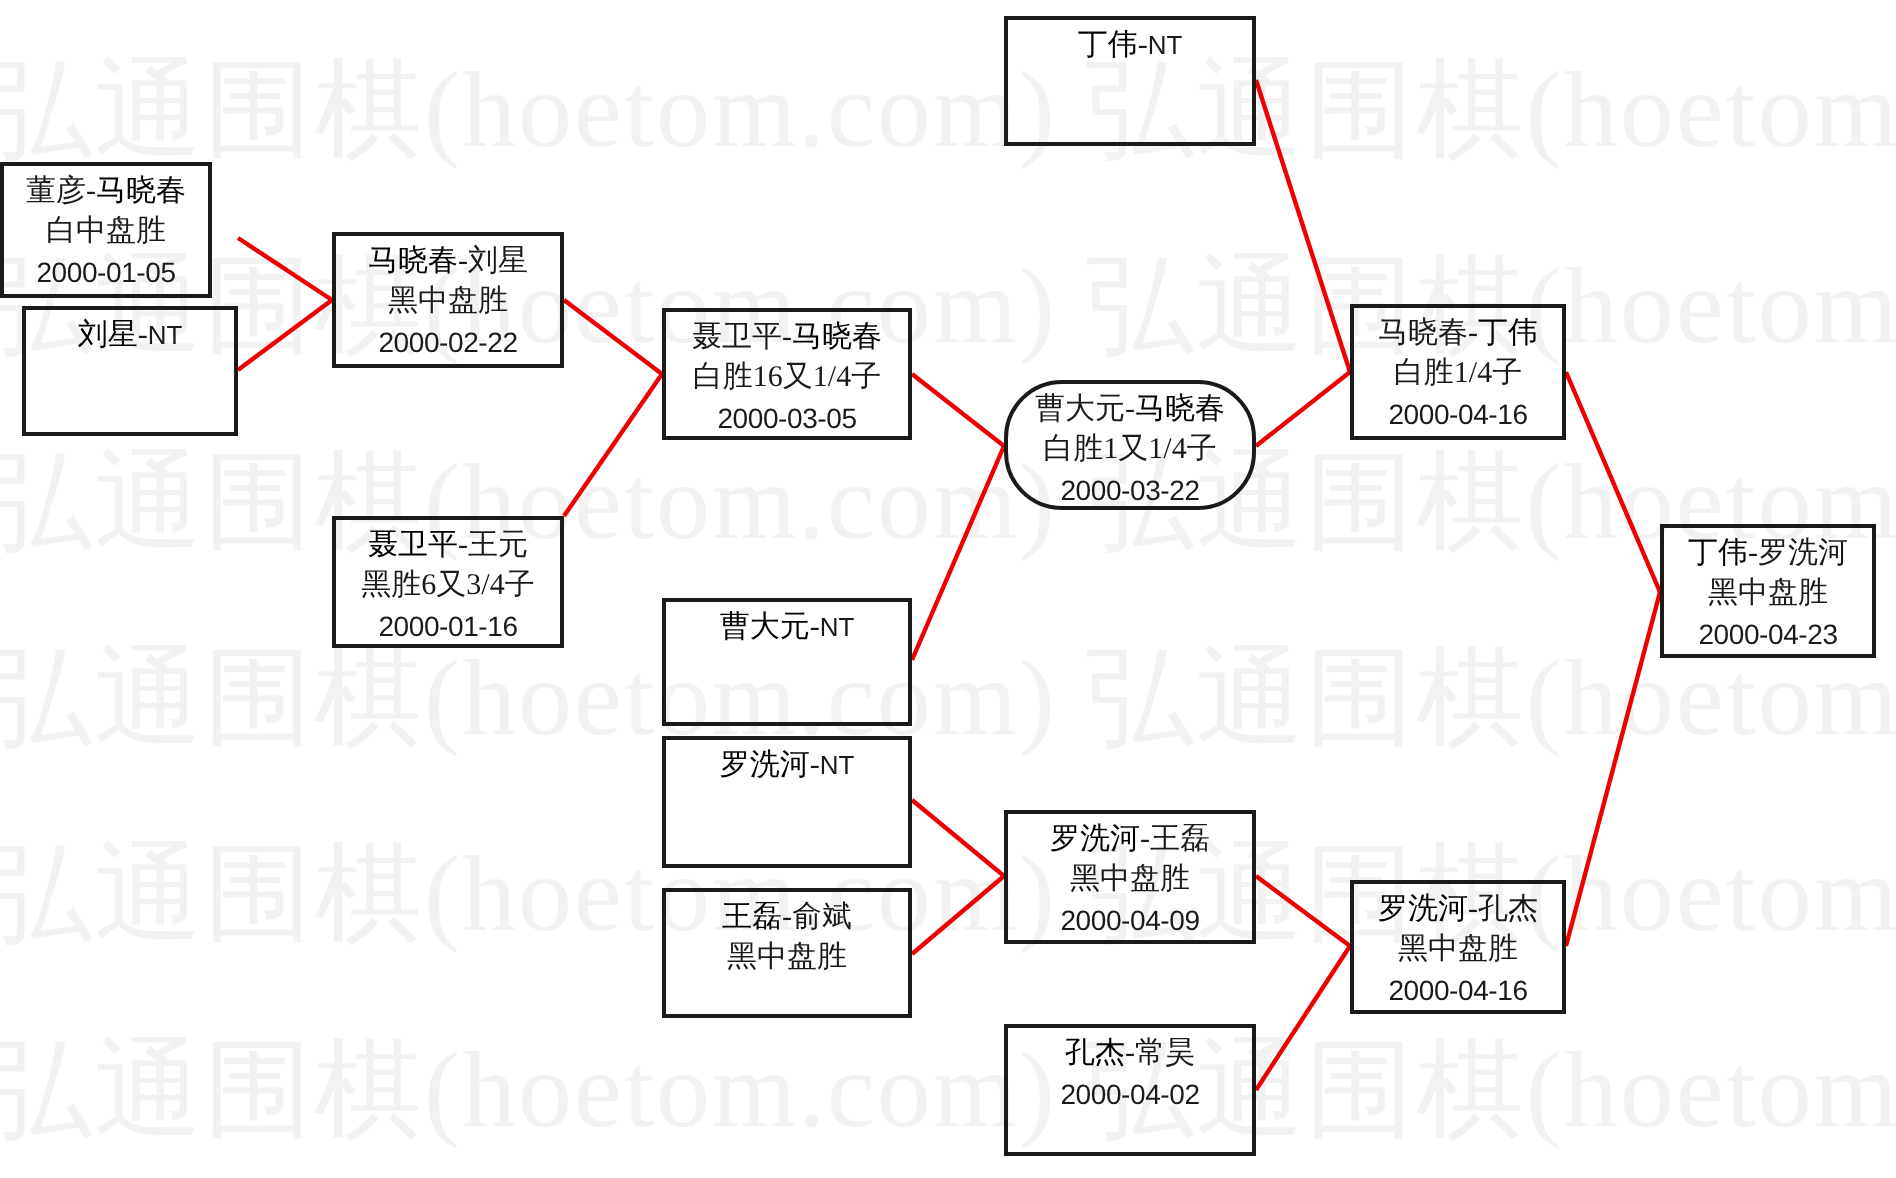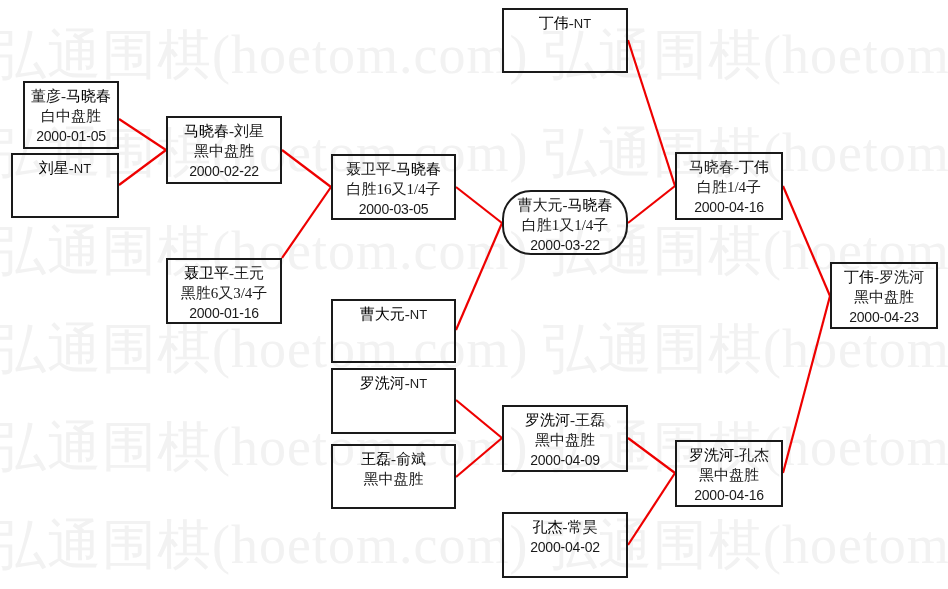--- a/index.html
+++ b/index.html
@@ -111,21 +111,21 @@
       <line x1="628" y1="40" x2="675" y2="186" stroke="#ee0000" stroke-width="2.2"></line>
       <line x1="783" y1="186" x2="830" y2="296" stroke="#ee0000" stroke-width="2.2"></line>
       <line x1="456" y1="400" x2="502" y2="438" stroke="#ee0000" stroke-width="2.2"></line>
       <line x1="456" y1="477" x2="502" y2="438" stroke="#ee0000" stroke-width="2.2"></line>
       <line x1="628" y1="438" x2="675" y2="473" stroke="#ee0000" stroke-width="2.2"></line>
       <line x1="628" y1="545" x2="675" y2="473" stroke="#ee0000" stroke-width="2.2"></line>
       <line x1="783" y1="473" x2="830" y2="296" stroke="#ee0000" stroke-width="2.2"></line>
     </svg>
 
   <div id="boxes-layer">
-      <div class="box" style="left: 23px; top: 81px; width: 96px; height: 68px;">
+      <div class="box" style="left: 0; top: 81px; width: 106px; height: 68px;">
         <span class="ln pair"><span class="l">董彦</span><span class="sep">-</span><span class="w">马晓春</span></span>
         <span class="ln result">白中盘胜</span>
         <span class="ln date">2000-01-05</span>
       </div>
       <div class="box" style="left: 11px; top: 153px; width: 108px; height: 65px;">
         <span class="ln pair"><span class="w">刘星</span><span class="sep">-</span><span class="l nt">NT</span></span>
       </div>
       <div class="box" style="left: 166px; top: 116px; width: 116px; height: 68px;">
         <span class="ln pair"><span class="w">马晓春</span><span class="sep">-</span><span class="l">刘星</span></span>
         <span class="ln result">黑中盘胜</span>

